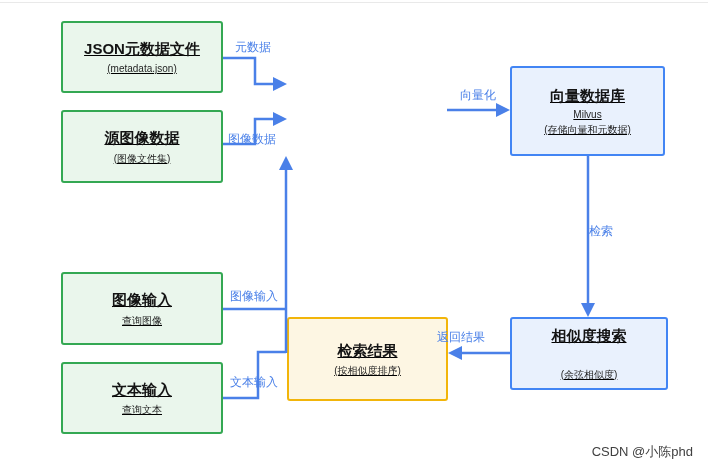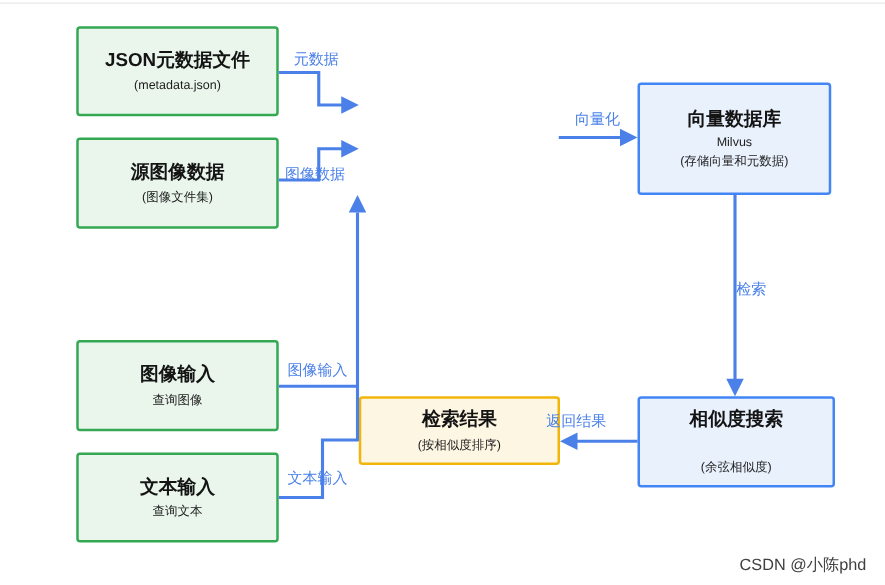--- a/index.html
+++ b/index.html
@@ -8,21 +8,21 @@
     --yellow-border:#F2B50A;--yellow-fill:#FDF6E3;
     --arrow:#4A80E8;
   }
   html,body{margin:0;padding:0;background:#fff;}
   body{font-family:"Liberation Sans","DejaVu Sans",sans-serif;}
   .canvas{position:relative;width:708px;height:468px;background:#fff;overflow:hidden;}
   .img-top-border{position:absolute;left:0;top:2px;width:708px;height:1px;background:#e9e9e9;}
 
   .node{position:absolute;box-sizing:border-box;border:2px solid;border-radius:3px;
         display:flex;flex-direction:column;justify-content:center;
-        gap:6px;text-align:center;}
+        gap:6px;text-align:center;text-decoration:underline;}
   .node.green{border-color:var(--green-border);background:var(--green-fill);}
   .node.blue{border-color:var(--blue-border);background:var(--blue-fill);gap:24px;}
   .node.yellow{border-color:var(--yellow-border);background:var(--yellow-fill);}
   .node.tri{gap:4px;}
   .node-title{font-size:15px;font-weight:bold;color:#141414;line-height:1.15;}
   .node-sub{font-size:10px;color:#1d1d1d;line-height:1.1;}
 
   svg.edges{position:absolute;left:0;top:0;pointer-events:none;}
   svg.edges polyline, svg.edges line{fill:none;stroke:var(--arrow);stroke-width:2.5;}
   svg.edges polygon{fill:var(--arrow);stroke:none;}
@@ -60,21 +60,21 @@
   <div class="node green" style="left:61px;top:272px;width:162px;height:73px">
     <div class="node-title">图像输入</div>
     <div class="node-sub">查询图像</div>
   </div>
 
   <div class="node green" style="left:61px;top:362px;width:162px;height:72px">
     <div class="node-title">文本输入</div>
     <div class="node-sub">查询文本</div>
   </div>
 
-  <div class="node yellow" style="left:287px;top:317px;width:161px;height:55px">
+  <div class="node yellow" style="left:287px;top:317px;width:161px;height:84px">
     <div class="node-title">检索结果</div>
     <div class="node-sub">(按相似度排序)</div>
   </div>
 
   <div class="node blue" style="left:510px;top:317px;width:158px;height:73px">
     <div class="node-title">相似度搜索</div>
     <div class="node-sub">(余弦相似度)</div>
   </div>
 
   <svg class="edges" width="708" height="468" viewBox="0 0 708 468">

